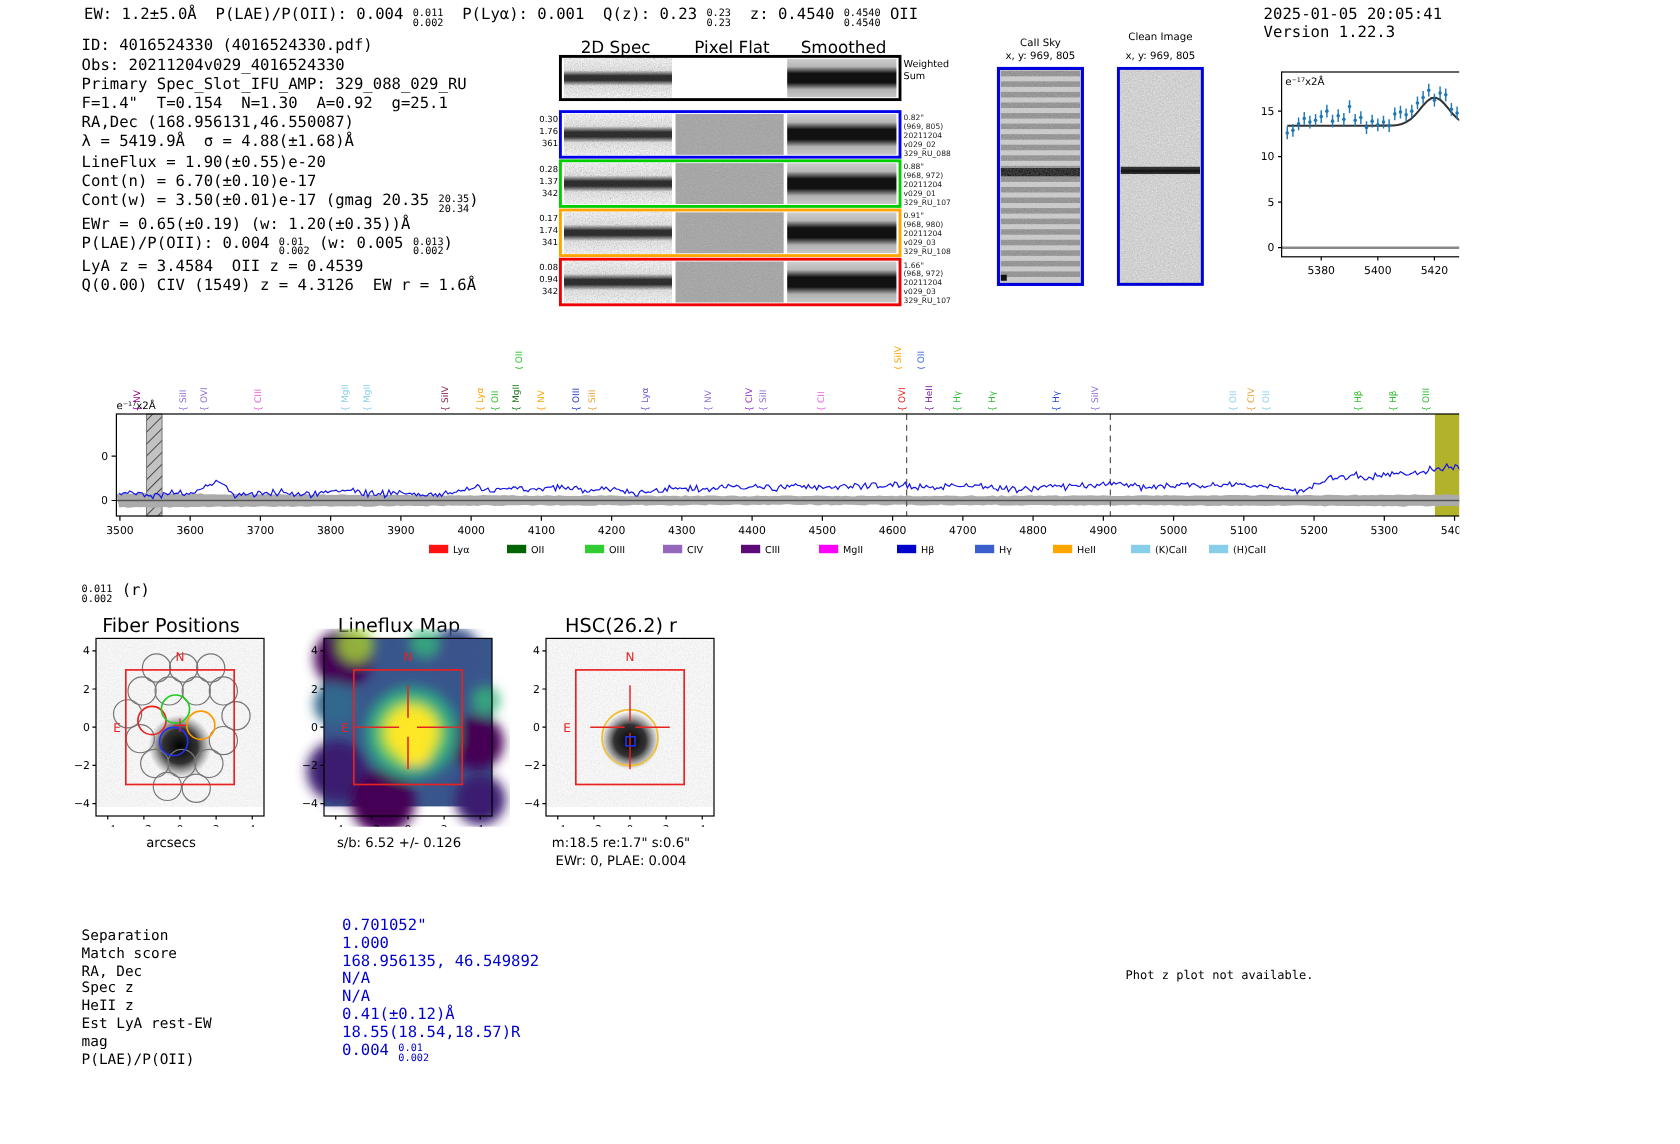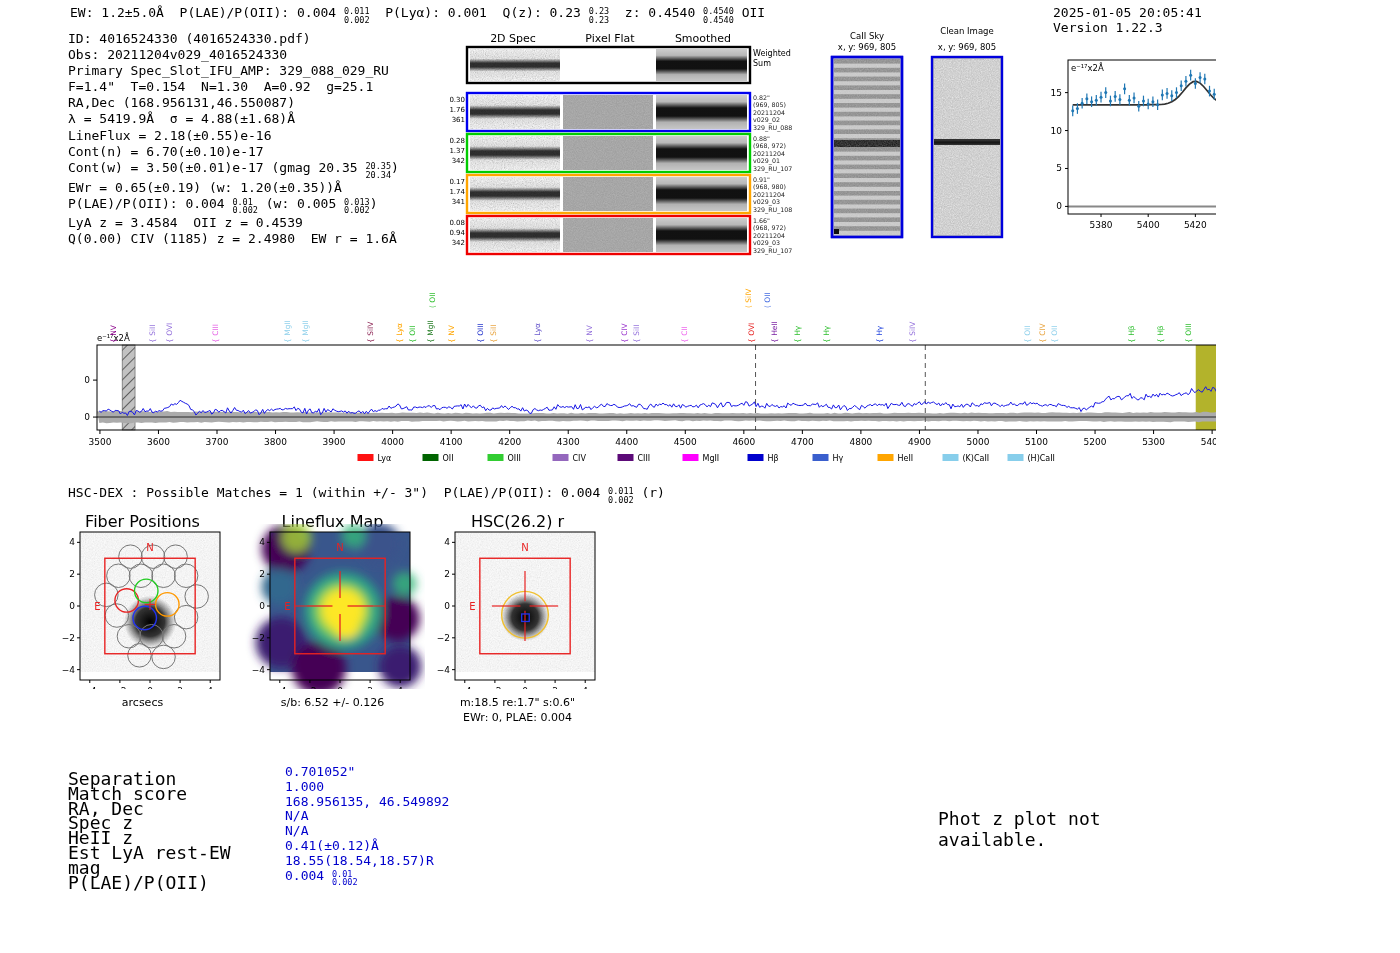--- a/index.html
+++ b/index.html
@@ -7,50 +7,50 @@
         font-family:"DejaVu Sans",sans-serif;color:#000;}
   .mono{font-family:"DejaVu Sans Mono",monospace;}
   .abs{position:absolute;}
   .segline{white-space:pre;}
   .fr{display:inline-block;vertical-align:-0.45em;line-height:1;text-align:left;}
   .fr span{display:block;font-size:8.5px;line-height:1.05;}
   sup.s2{font-size:9px;}
   .hdr{font-size:13px;}
   #info-block{font-size:13px;line-height:16.1px;}
   #hscdex-line{font-size:13px;}
-  .colhdr{font-size:11px;text-align:center;}
+  .colhdr{font-size:14px;text-align:center;}
   .skyhdr{font-size:8.5px;text-align:center;line-height:11px;}
   .cut-title{font-size:16px;text-align:center;}
   .cut-xlab{font-size:11px;text-align:center;}
-  .tbl-label{font-size:18px;line-height:14.8px;}
+  .tbl-label{font-size:12px;line-height:14.8px;}
   .tbl-value{font-size:13px;line-height:14.8px;color:#0000cd;}
-  #photz-note{font-size:18px;}
+  #photz-note{font-size:10px;}
 </style>
 </head>
 <body>
 
 <div class="page">
 
   <div id="hdr-left" class="abs mono hdr segline" style="left:70px;top:5px;"><span>EW: 1.2±5.0Å  P(LAE)/P(OII): 0.004 </span><span class="fr"><span>0.011</span><span>0.002</span></span><span>  P(Lyα): 0.001  Q(z): 0.23 </span><span class="fr"><span>0.23</span><span>0.23</span></span><span>  z: 0.4540 </span><span class="fr"><span>0.4540</span><span>0.4540</span></span><span> OII</span></div>
   <div id="hdr-right" class="abs mono hdr" style="left:1053px;top:5px;">2025-01-05 20:05:41  Version 1.22.3</div>
 
   <div id="info-block" class="abs mono" style="left:68px;top:31px;">
       <div class="segline"><span>ID: 4016524330 (4016524330.pdf)</span></div>
       <div class="segline"><span>Obs: 20211204v029_4016524330</span></div>
       <div class="segline"><span>Primary Spec_Slot_IFU_AMP: 329_088_029_RU</span></div>
       <div class="segline"><span>F=1.4"  T=0.154  N=1.30  A=0.92  g=25.1</span></div>
       <div class="segline"><span>RA,Dec (168.956131,46.550087)</span></div>
       <div class="segline"><span>λ = 5419.9Å  σ = 4.88(±1.68)Å</span></div>
-      <div class="segline"><span>LineFlux = 2.18(±0.55)e-16</span></div>
+      <div class="segline"><span>LineFlux = 1.90(±0.55)e-20</span></div>
       <div class="segline"><span>Cont(n) = 6.70(±0.10)e-17</span></div>
       <div class="segline"><span>Cont(w) = 3.50(±0.01)e-17 (gmag 20.35 </span><span class="fr"><span>20.35</span><span>20.34</span></span><span>)</span></div>
       <div class="segline"><span>EWr = 0.65(±0.19) (w: 1.20(±0.35))Å</span></div>
       <div class="segline"><span>P(LAE)/P(OII): 0.004 </span><span class="fr"><span>0.01</span><span>0.002</span></span><span> (w: 0.005 </span><span class="fr"><span>0.013</span><span>0.002</span></span><span>)</span></div>
       <div class="segline"><span>LyA z = 3.4584  OII z = 0.4539</span></div>
-      <div class="segline"><span>Q(0.00) CIV (1185) z = 2.4980  EW r = 1.6Å</span></div>
+      <div class="segline"><span>Q(0.00) CIV (1549) z = 4.3126  EW r = 1.6Å</span></div>
     </div>
 
   <div class="abs colhdr" style="left:463px;top:32px;width:100px;">2D Spec</div>
   <div class="abs colhdr" style="left:560px;top:32px;width:100px;">Pixel Flat</div>
   <div class="abs colhdr" style="left:653px;top:32px;width:100px;">Smoothed</div>
   <svg id="spec2d-svg" class="abs" style="left:440px;top:42px;" width="370" height="225">
       <defs>
         <filter id="n-mid_spec2d-svg" x="0%" y="0%" width="100%" height="100%">
           <feTurbulence type="fractalNoise" baseFrequency="0.9" numOctaves="3" seed="11" stitchTiles="stitch"></feTurbulence>
           <feColorMatrix type="saturate" values="0"></feColorMatrix>
@@ -558,21 +558,21 @@
       <rect x="727.5" y="186" width="16" height="7" fill="#3a5fcd"></rect>
       <text x="747.5" y="193" font-family="DejaVu Sans, sans-serif" font-size="8">Hγ</text>
       <rect x="792.5" y="186" width="16" height="7" fill="#ffa500"></rect>
       <text x="812.5" y="193" font-family="DejaVu Sans, sans-serif" font-size="8">HeII</text>
       <rect x="857.5" y="186" width="16" height="7" fill="#87ceeb"></rect>
       <text x="877.5" y="193" font-family="DejaVu Sans, sans-serif" font-size="8">(K)CaII</text>
       <rect x="922.5" y="186" width="16" height="7" fill="#87ceeb"></rect>
       <text x="942.5" y="193" font-family="DejaVu Sans, sans-serif" font-size="8">(H)CaII</text>
     </svg>
 
-  <div id="hscdex-line" class="abs mono segline" style="left:68px;top:485px;"><span>HSC-DEX : Possible Matches = 1 (within +/- 3")  P(LAE)/P(OII): 0.004 </span><span class="fr"><span>0.011</span><span>0.002</span></span><span> (r)</span></div>
+  <div id="hscdex-line" class="abs mono segline" style="left:68px;top:485px;"><span class="fr"><span>0.011</span><span>0.002</span></span><span> (r)</span></div>
 
   <div class="abs cut-title" style="left:50px;top:512px;width:185px;">Fiber Positions</div>
   <div class="abs cut-title" style="left:240px;top:512px;width:185px;">Lineflux Map</div>
   <div class="abs cut-title" style="left:425px;top:512px;width:185px;">HSC(26.2) r</div>
 
   <svg id="fiber-svg" class="abs" style="left:50px;top:524px;" width="185" height="165">
       <defs>
         <filter id="n-mid_fiber-svg" x="0%" y="0%" width="100%" height="100%">
           <feTurbulence type="fractalNoise" baseFrequency="0.9" numOctaves="3" seed="11" stitchTiles="stitch"></feTurbulence>
           <feColorMatrix type="saturate" values="0"></feColorMatrix>

